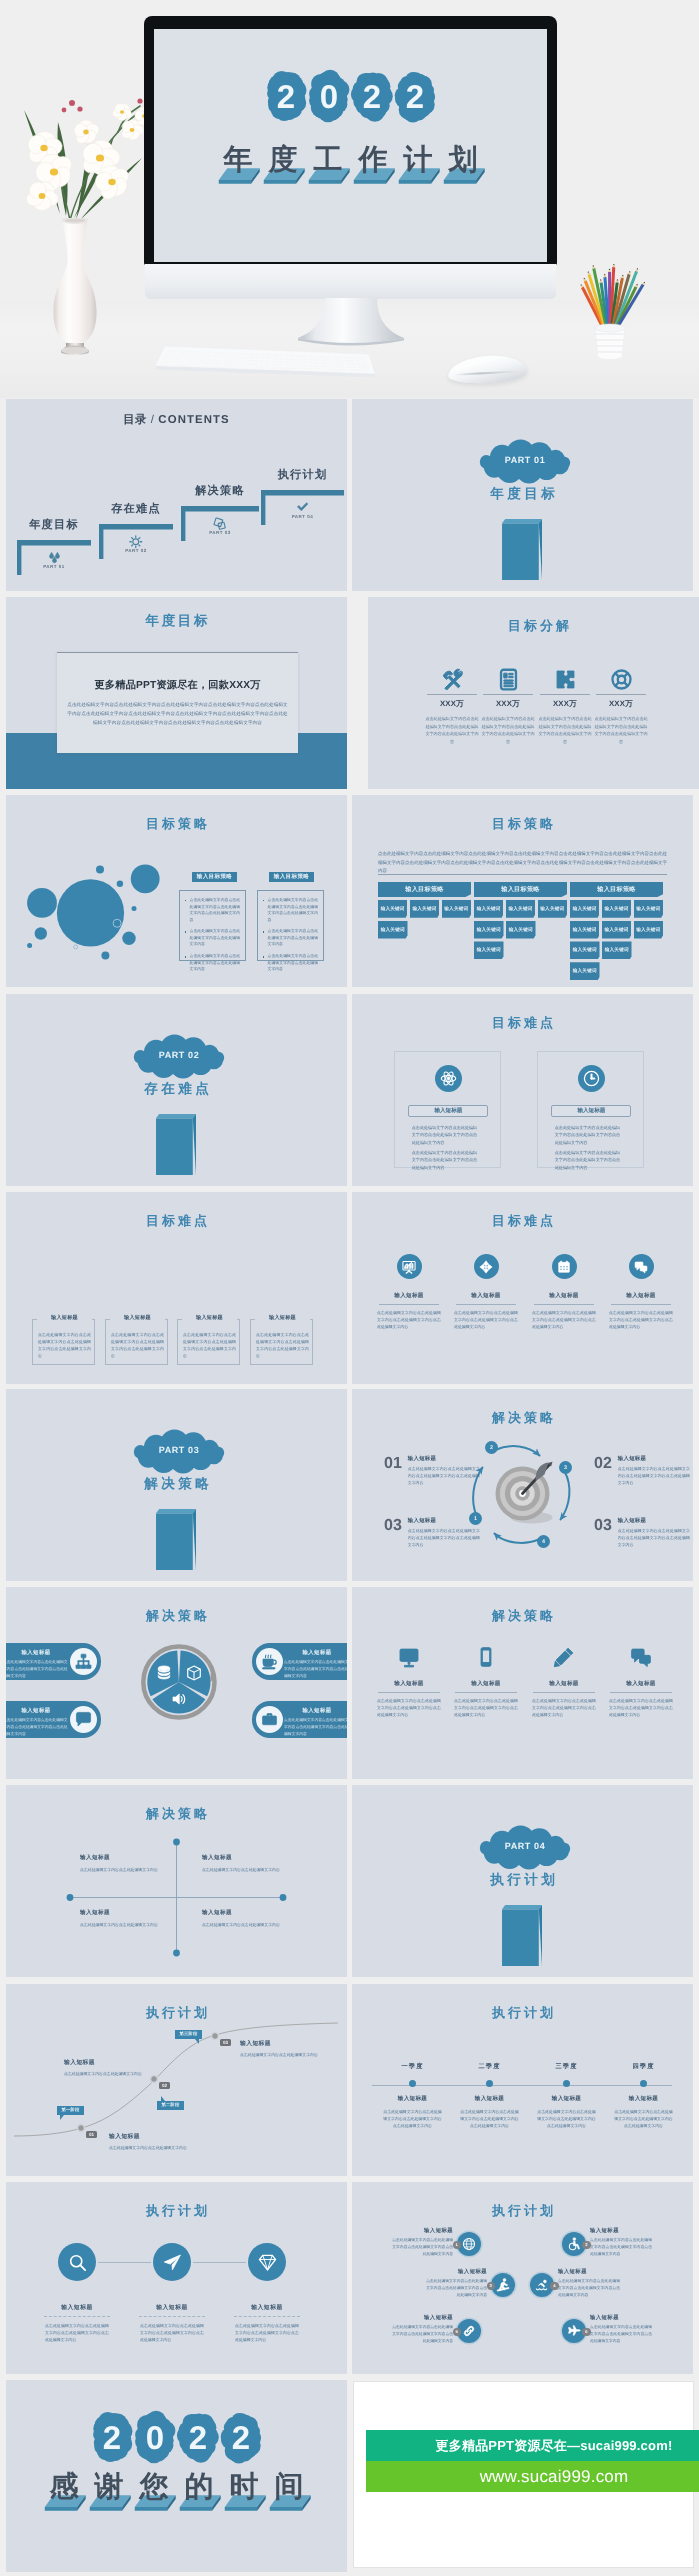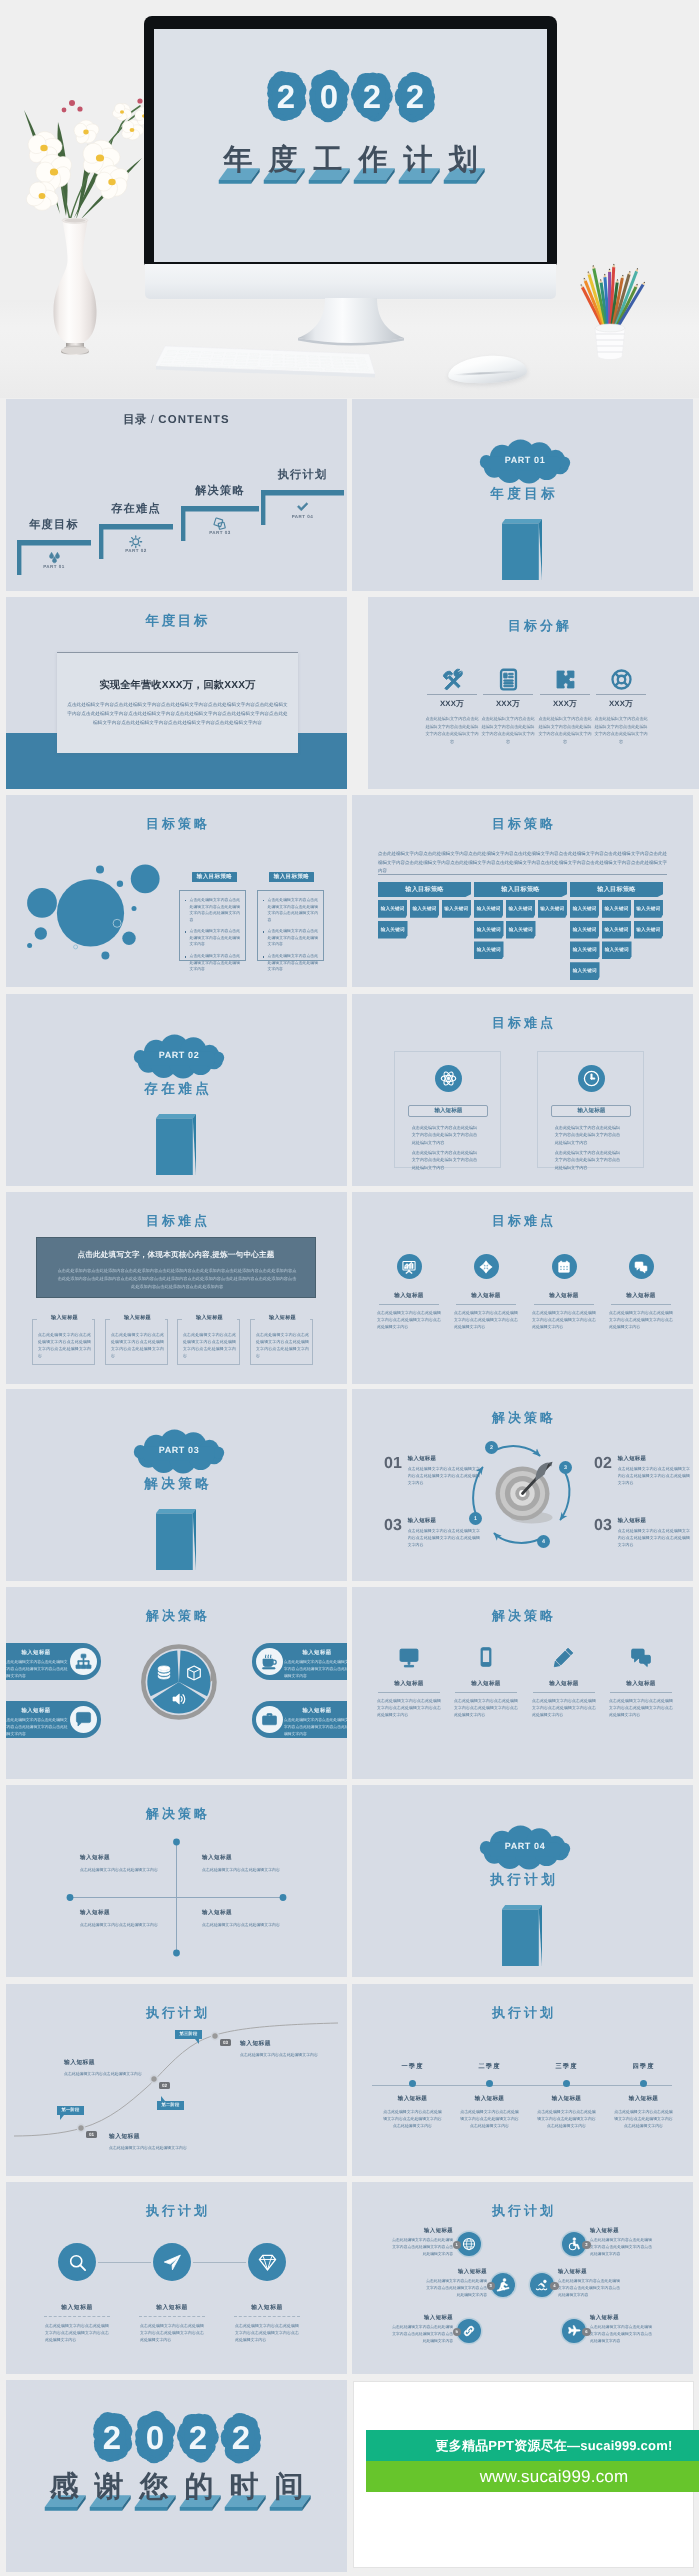--- a/index.html
+++ b/index.html
@@ -718,21 +718,21 @@
     <svg style="position:absolute;left:150px;top:120px" width="40" height="61" viewBox="0 0 40.2 61.4">
       <path d="M0 4.4 L3.2 0 L40.2 0 L37 4.4 Z" fill="#58a0c1"></path>
       <path d="M37 4.4 L40.2 0 L40.2 0 L40.2 61.4 Z" fill="#2e7fa5"></path>
       <rect x="0" y="4.4" width="37" height="57" fill="#3a87ad"></rect>
     </svg>
   </div>
 <div class="slide" style="left:6px;top:597px">
     <div class="stitle" style="top:16px;font-size:13.5px;letter-spacing:2.6px;color:#3f86b0;text-indent:2.6px">年度目标</div>
     <div class="s3-bluebar"></div>
     <div class="s3-panel">
-      <div class="s3-head">实现全年营收XXX万，回款XXX万</div>
+      <div class="s3-head">更多精品PPT资源尽在，回款XXX万</div>
       <div class="s3-body body-txt">点击此处编辑文字内容点击此处编辑文字内容点击此处编辑文字内容点击此处编辑文字内容点击此处编辑文字内容点击此处编辑文字内容点击此处编辑文字内容点击此处编辑文字内容点击此处编辑文字内容点击此处编辑文字内容点击此处编辑文字内容点击此处编辑文字内容点击此处编辑文字内容</div>
     </div>
   </div>
 <div class="slide" style="left:368px;top:597px">
     <div class="stitle" style="top:20px;font-size:13px;letter-spacing:3px;color:#3f86b0;text-indent:3px">目标分解</div>
     <div class="s4col" style="left:56px">
       <div class="s4ic">
         <svg class="ic" viewBox="0 0 24 24" width="23" height="23" fill="#3a7fa5" stroke="#3a7fa5" color="#3a7fa5" style="">
           <g>
             <path d="M6.2 18.9 L17.1 8.0 L19.0 9.9 L8.1 20.8 Z"></path>
@@ -941,24 +941,20 @@
           <circle cx="12" cy="12" r="1.2"></circle>
         </svg>
       </div>
       <div class="s8pill pill">输入短标题</div>
       <div class="s8p body-txt" style="top:72px">点击此处编辑文字内容点击此处编辑文字内容点击此处编辑文字内容点击此处编辑文字内容</div>
       <div class="s8p body-txt" style="top:97px">点击此处编辑文字内容点击此处编辑文字内容点击此处编辑文字内容点击此处编辑文字内容</div>
     </div>
   </div>
 <div class="slide" style="left:6px;top:1192px">
     <div class="stitle" style="top:20px;font-size:13px;letter-spacing:3px;color:#3f86b0;text-indent:3px">目标难点</div>
-    <div class="s9banner">
-      <div class="s9bh">点击此处填写文字，体现本页核心内容,提炼一句中心主题</div>
-      <div class="s9bb">点击此处添加内容点击此处添加内容点击此处添加内容点击此处添加内容点击此处添加内容点击此处添加内容点击此处添加内容点击此处添加内容点击此处添加内容点击此处添加内容点击此处添加内容点击此处添加内容点击此处添加内容点击此处添加内容点击此处添加内容点击此处添加内容点击此处添加内容</div>
-    </div>
     <div class="s9card" style="left:26px">
       <div class="s9h">输入短标题</div>
       <div class="s9b body-txt">点击此处编辑文字内容点击此处编辑文字内容点击此处编辑文字内容点击此处编辑文字内容</div>
     </div>
     <div class="s9card" style="left:99px">
       <div class="s9h">输入短标题</div>
       <div class="s9b body-txt">点击此处编辑文字内容点击此处编辑文字内容点击此处编辑文字内容点击此处编辑文字内容</div>
     </div>
     <div class="s9card" style="left:171px">
       <div class="s9h">输入短标题</div>

